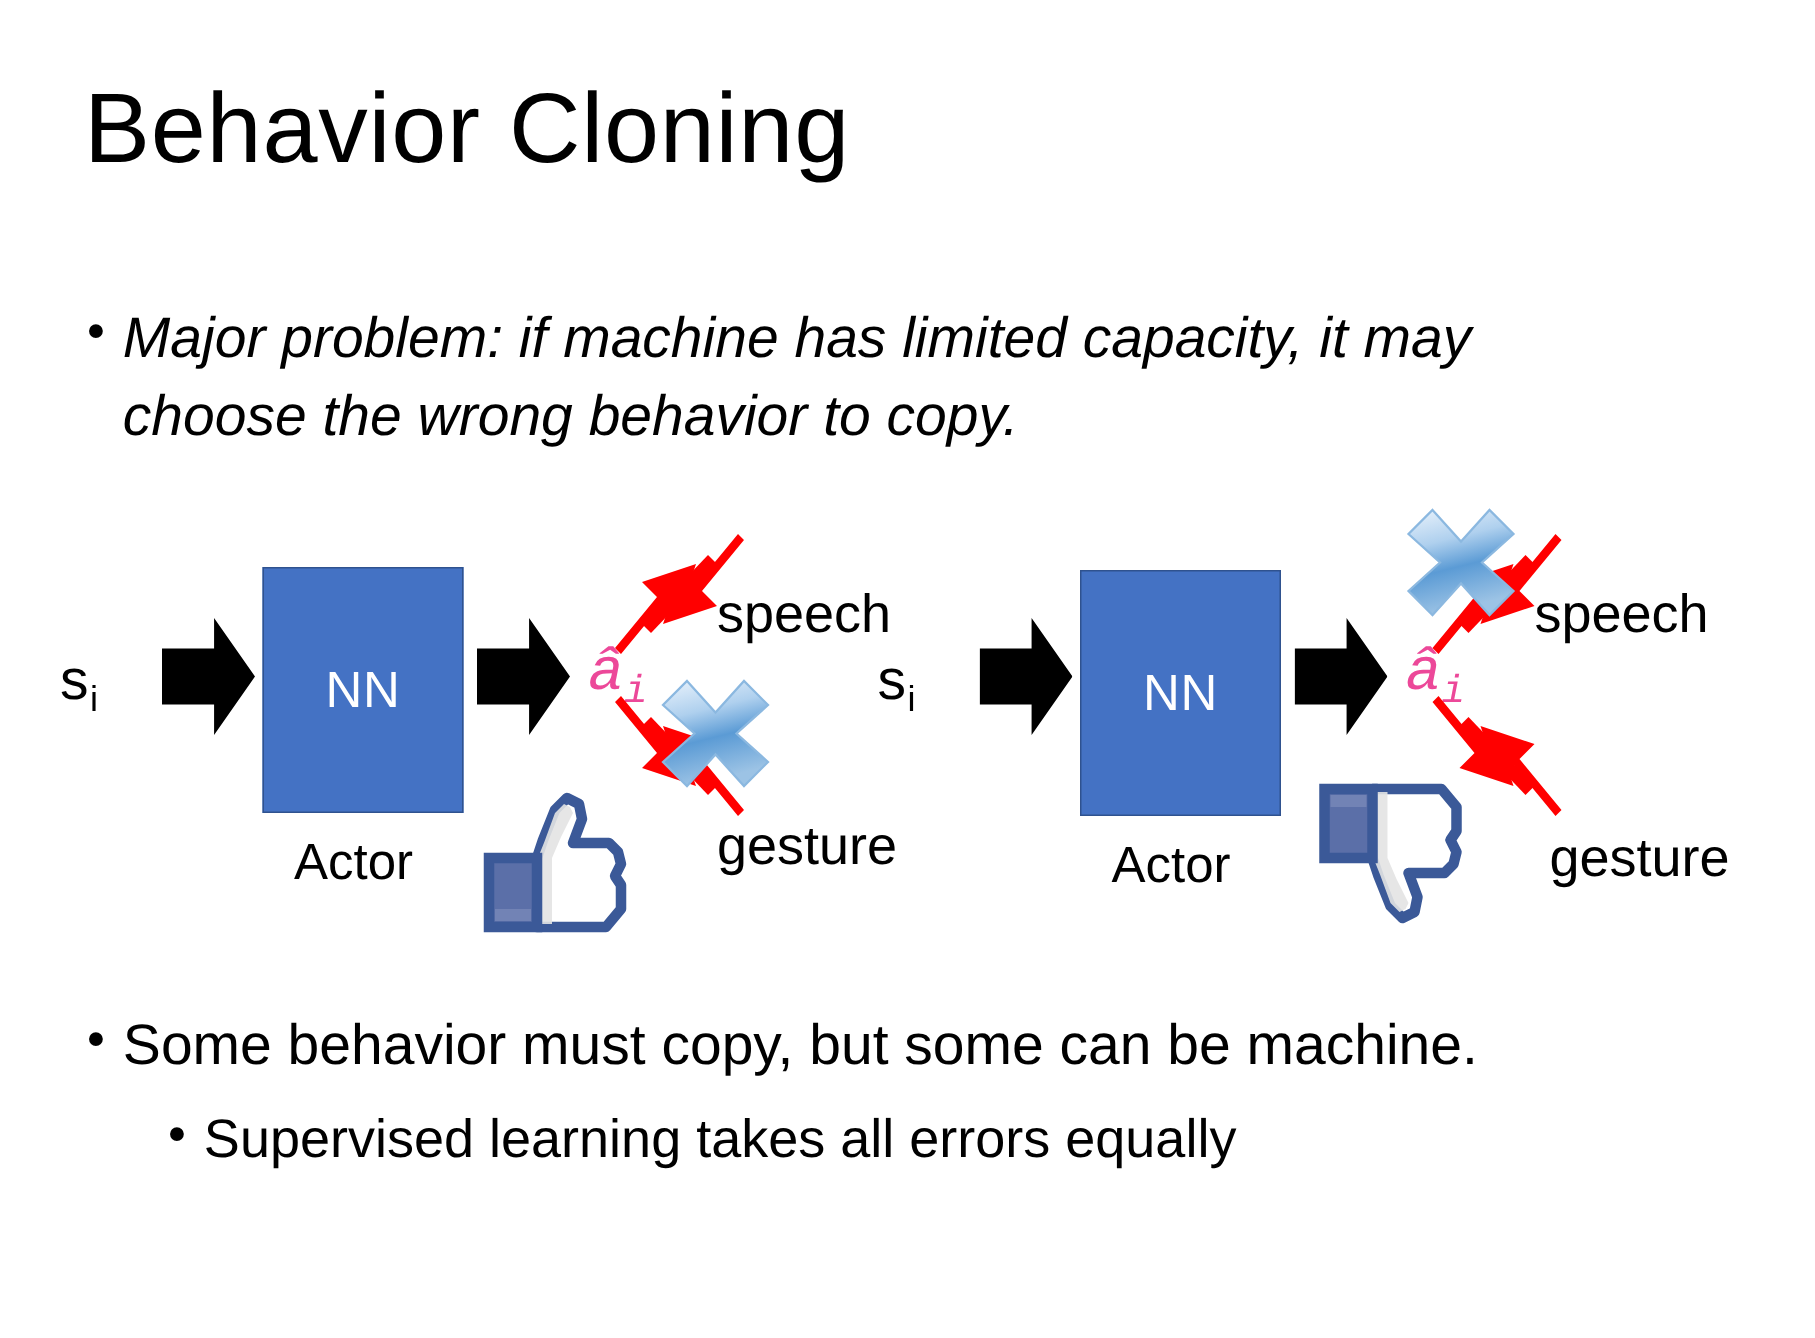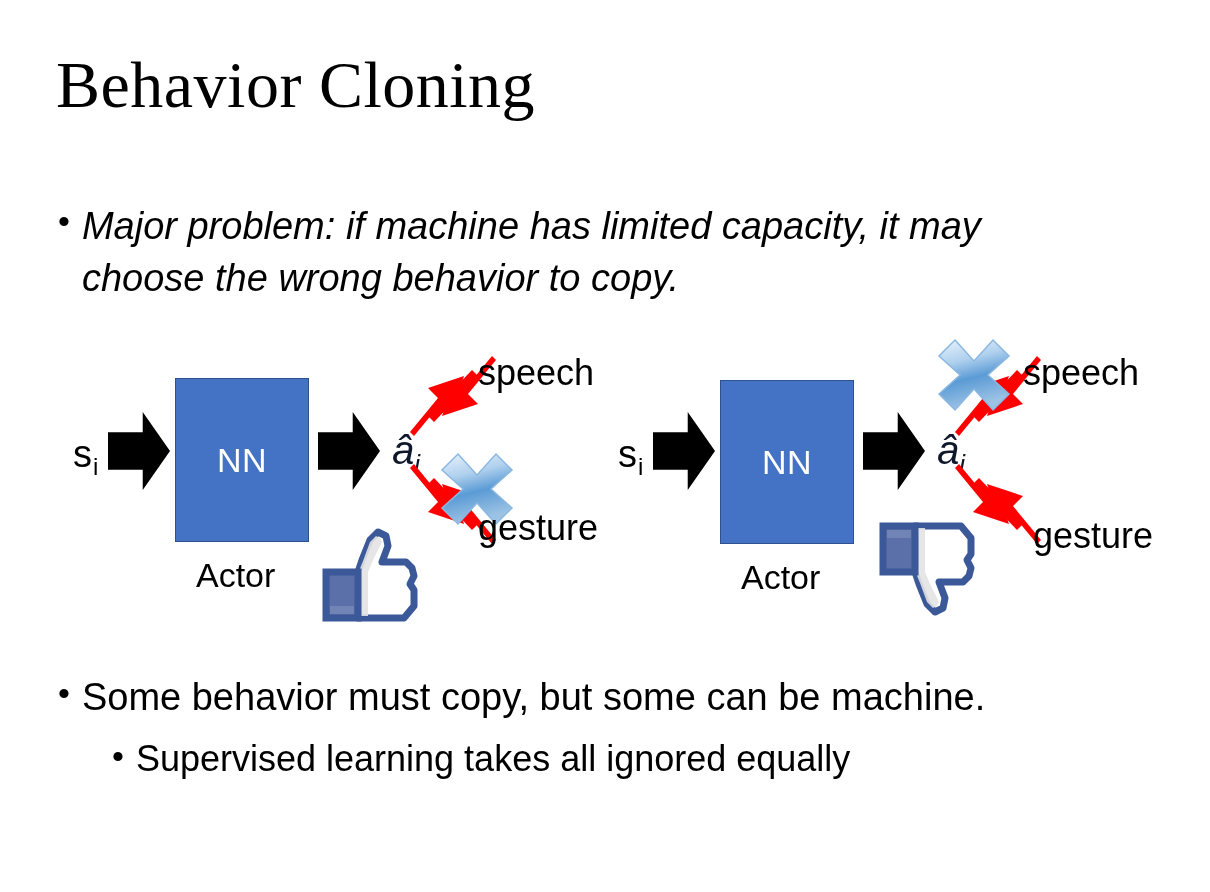--- a/index.html
+++ b/index.html
@@ -18,21 +18,21 @@
     height: 892px;
     background: #ffffff;
     overflow: hidden;
   }
 
   
   #slide-title {
     position: absolute;
     left: 56px;
     top: 46px;
-    font-family: Liberation Serif, serif;
+    font-family: Liberation Sans, sans-serif;
     font-weight: 300;
     font-size: 66px;
     line-height: 78px;
     letter-spacing: 0.5px;
     color: #000000;
     white-space: nowrap;
     font-stretch: condensed;
   }
 
   
@@ -97,21 +97,20 @@
   #diagram-left  { left: 0px; }
   #diagram-right { left: 545px; }
 
   
   .state-label {
     position: absolute;
     font-family: "Liberation Sans", sans-serif;
     font-size: 38px;
     line-height: 1;
     color: #000000;
-    margin-left: 33px;
   }
   .state-label .sub {
     font-size: 24px;
     vertical-align: baseline;
     position: relative;
     top: 8px;
     left: 1px;
   }
 
   
@@ -149,25 +148,25 @@
     font-family: "Liberation Sans", sans-serif;
     font-size: 34px;
     line-height: 1;
     color: #000000;
     white-space: nowrap;
   }
 
   
   .action-label {
     position: absolute;
-    font-family: Liberation Sans, sans-serif;
+    font-family: Liberation Mono, monospace;
     font-style: italic;
     font-size: 40px;
     line-height: 1;
-    color: #0f172a;
+    color: #ec4899;
     white-space: nowrap;
   }
   .action-label .sub {
     font-size: 26px;
     position: relative;
     top: 9px;
     left: 0px;
   }
 
   
@@ -176,20 +175,21 @@
   }
 
   
   .modality-label {
     position: absolute;
     font-family: "Liberation Sans", sans-serif;
     font-size: 36px;
     line-height: 1;
     color: #000000;
     white-space: nowrap;
+    margin-top: 36px;
   }
 
   
   .x-mark { position: absolute; }
 
   
   .thumb { position: absolute; }
 
   
   svg { display: block; overflow: visible; }
@@ -361,17 +361,17 @@
   <div id="bullet-bottom-1" class="bullet-block">
     <div class="bullet-row">
       <span class="bullet-dot">•</span>
       <span class="bullet-text">Some behavior must copy, but some can be machine.</span>
     </div>
   </div>
 
   <div id="bullet-bottom-2" class="bullet-block">
     <div class="bullet-row">
       <span class="bullet-dot">•</span>
-      <span class="bullet-text">Supervised learning takes all ignored equally</span>
+      <span class="bullet-text">Supervised learning takes all errors equally</span>
     </div>
   </div>
 
 </div>
 
 </body></html>

